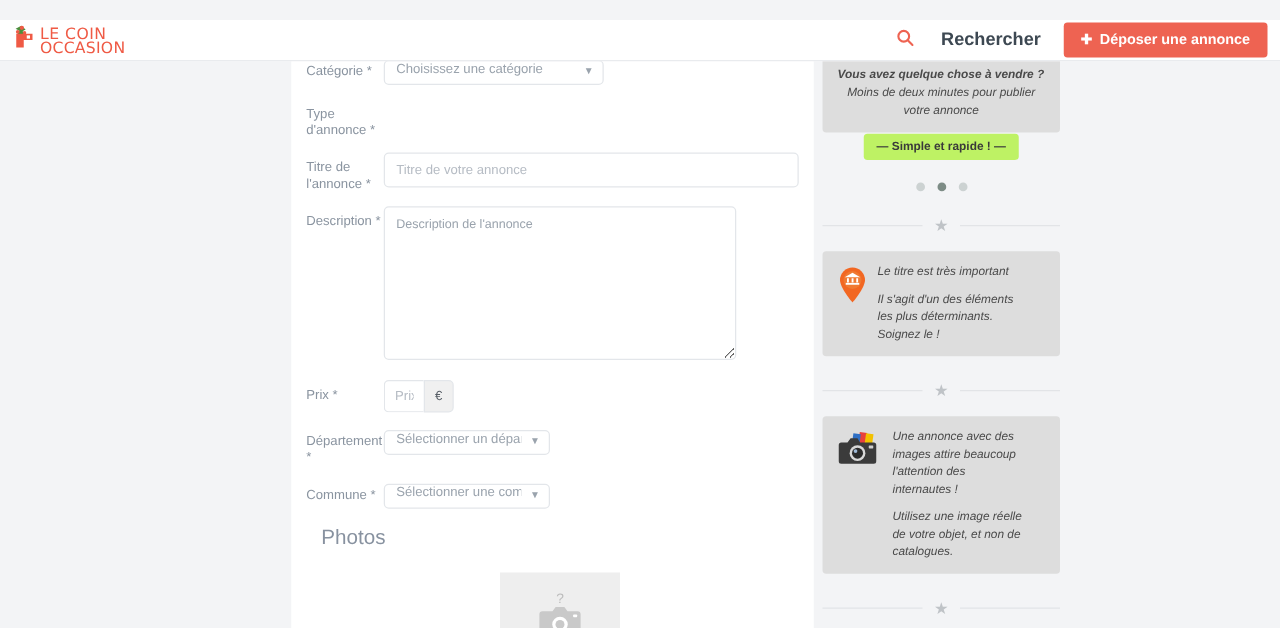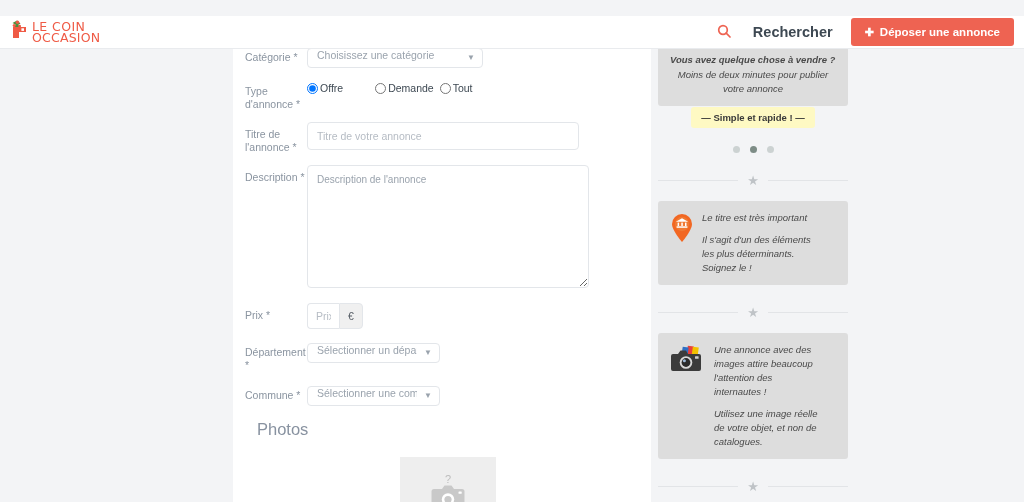--- a/index.html
+++ b/index.html
@@ -116,21 +116,21 @@
     transform: translateY(-50%);
     pointer-events: none;
     color: #9aa3ad;
     font-size: 8px;
   }
   #category-select { width: 176px; }
   #departement-select { width: 133px; }
   #commune-select { width: 133px; }
 
   input.ctl-text {
-    width: 272px;
+    width: 332px;
     border: 1px solid #e3e6ea;
     border-radius: 4px;
     padding: 7px 9px;
     font-size: 10.5px;
     font-family: "Liberation Sans", sans-serif;
     color: #333;
     outline: none;
     background: #fff;
   }
   input.ctl-text::placeholder { color: #b6bcc4; }
@@ -226,21 +226,21 @@
   .tip-sub {
     font-size: 9.5px;
     text-align: center;
     line-height: 14px;
   }
   .tip-body { font-size: 9.5px; line-height: 14px; }
   .tip-body p { margin: 0 16px 8px 0; }
   .tip-body p:last-child { margin-bottom: 0; }
 
   .tip-badge {
-    background: #fef9c3;
+    background: #bef264;
     border-radius: 3px;
     font-size: 9.5px;
     font-weight: 700;
     color: #3a3a3a;
     padding: 5px 10px;
     display: inline-block;
     font-style: normal;
   }
   .badge-center { text-align: center; }
   .badge-right { text-align: right; }
@@ -330,36 +330,20 @@
             <span class="chev">▼</span>
           </span>
         </div>
       </div>
 
       <div class="form-row">
         <div class="form-label">
           <span>Type</span><br>
           <span>d'annonce *</span>
         </div>
-        <div class="form-field">
-          <div class="radio-group">
-            <label class="radio-item g1">
-              <input type="radio" name="adtype" checked="" style="">
-              <span>Offre</span>
-            </label>
-            <label class="radio-item g2">
-              <input type="radio" name="adtype" style="">
-              <span>Demande</span>
-            </label>
-            <label class="radio-item g3">
-              <input type="radio" name="adtype" style="">
-              <span>Tout</span>
-            </label>
-          </div>
-        </div>
       </div>
 
       <div class="form-row">
         <div class="form-label">
           <span>Titre de</span><br>
           <span>l'annonce *</span>
         </div>
         <div class="form-field">
           <input class="ctl-text" type="text" id="title-input" placeholder="Titre de votre annonce" style="">
         </div>

